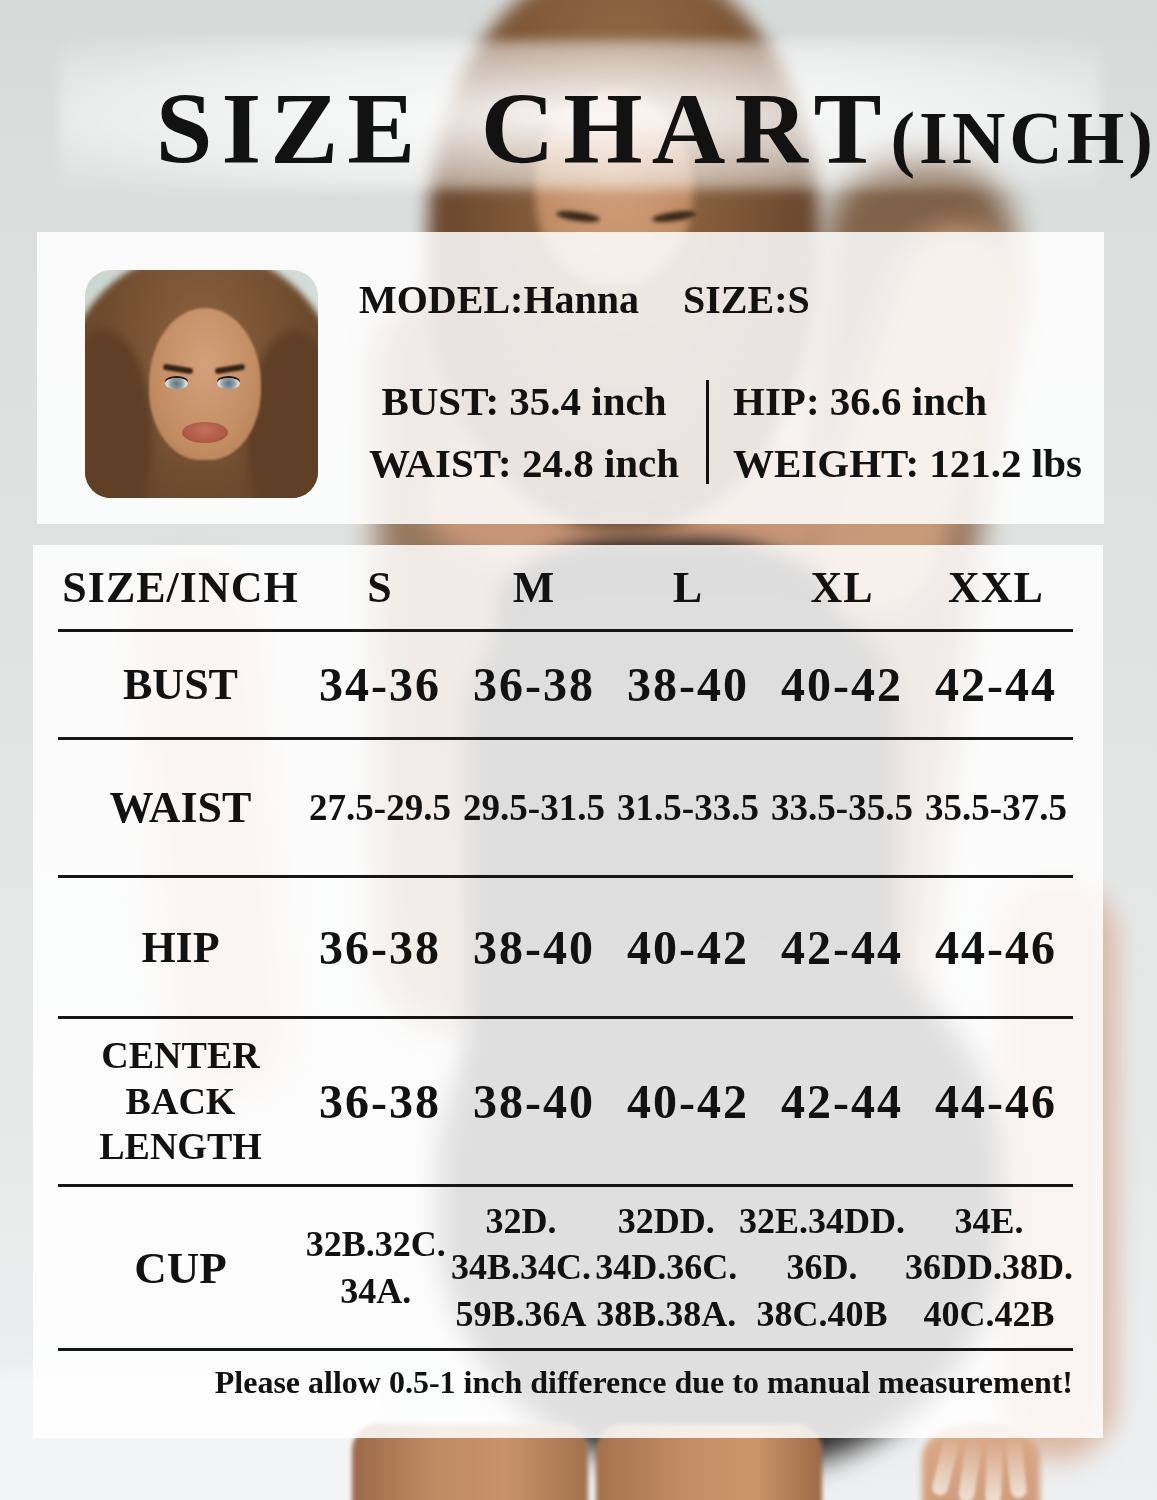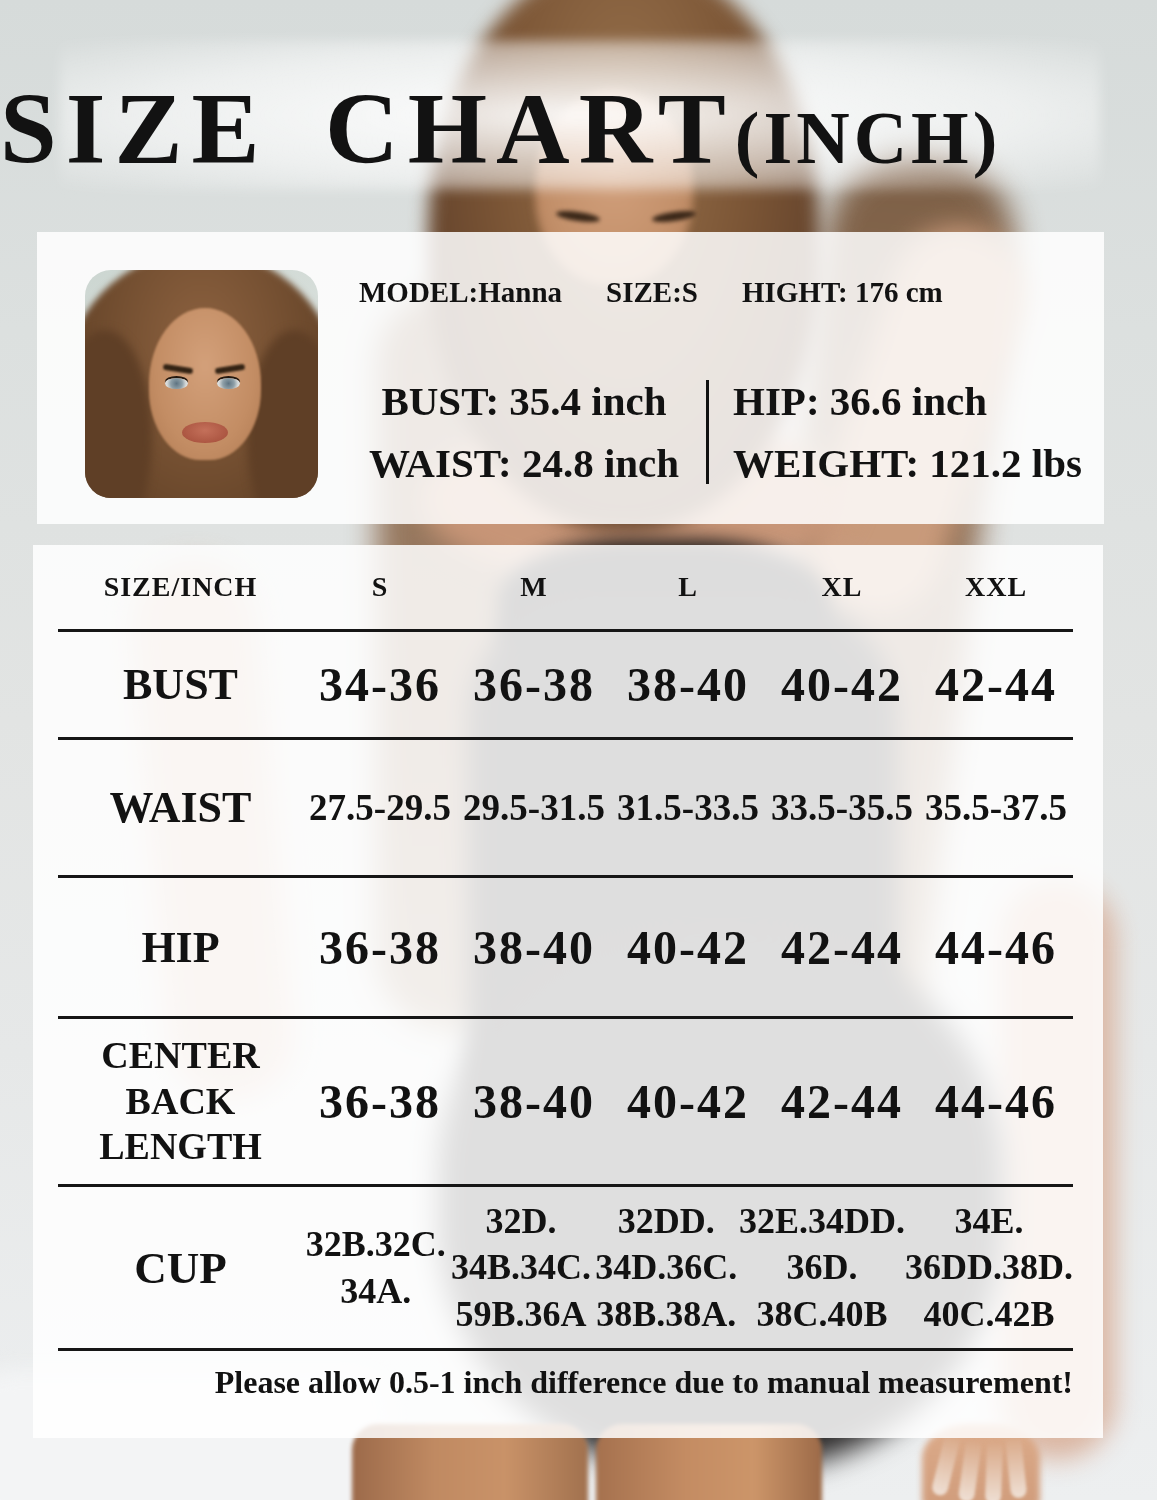--- a/index.html
+++ b/index.html
@@ -53,21 +53,21 @@
   .finger { position:absolute; width:16px; height:64px; border-radius:9px;
     background:linear-gradient(180deg,#d8a684,#efe0d5); filter:blur(1.5px); }
   .f1 { left:938px; top:1432px; transform:rotate(14deg); }
   .f2 { left:962px; top:1438px; transform:rotate(8deg); }
   .f3 { left:986px; top:1440px; transform:rotate(2deg); }
   .f4 { left:1008px; top:1434px; transform:rotate(-6deg); }
   .title-glow { left:60px; top:40px; width:1040px; height:150px;
     background:radial-gradient(ellipse at 50% 50%,rgba(255,255,255,.95) 0%,rgba(255,255,255,.55) 60%,rgba(255,255,255,0) 100%);
     filter:blur(6px); z-index:2; }
   
-  .title { position:absolute; left:0; top:52px; width:100%; text-align:left; z-index:3;
+  .title { position:absolute; left:0; top:52px; width:100%; text-align:right; z-index:3;
     font-weight:bold; line-height:1.1; white-space:nowrap; }
   .title .main { font-size:102px; letter-spacing:9px; word-spacing:22px; }
   .title .suffix { font-size:74px; letter-spacing:4px; }
   
   .panel { position:absolute; background:rgba(255,255,255,0.85); z-index:2; }
   #info-panel { left:37px; top:232px; width:1067px; height:292px; }
   #table-panel { left:33px; top:545px; width:1070px; height:893px; }
   
   .thumb { position:absolute; left:48px; top:38px; width:233px; height:228px; border-radius:26px;
     overflow:hidden; background:linear-gradient(160deg,#ccd6d1 0%,#dde3df 60%,#e7e8e5 100%); }
@@ -81,40 +81,40 @@
     background:radial-gradient(ellipse at 50% 38%,#d3a07a 0%,#c38d64 62%,#b07a52 100%); filter:blur(1px); }
   .t-brow { position:absolute; width:30px; height:6px; border-radius:4px; background:#32221426; background:#332314; top:96px; filter:blur(1px); }
   .t-brow.l { left:78px; transform:rotate(9deg); } .t-brow.r { left:130px; transform:rotate(-9deg); }
   .t-eye { position:absolute; width:23px; height:11px; border-radius:50%;
     background:radial-gradient(circle at 50% 50%,#5f7482 0%,#8fa0a8 45%,#d9dcdc 75%); top:108px;
     box-shadow:0 -2px 0 #24180f; }
   .t-eye.l { left:80px; } .t-eye.r { left:132px; }
   .t-lips { position:absolute; left:97px; top:152px; width:46px; height:21px; border-radius:50%;
     background:radial-gradient(ellipse at 50% 40%,#c4705a 0%,#a9533f 80%); filter:blur(.5px); }
   .info-line1 { position:absolute; left:322px; top:44px; display:flex; gap:44px;
-    font-size:29px; font-weight:bold; white-space:nowrap; }
+    font-size:40px; font-weight:bold; white-space:nowrap; }
   .measure-grid { position:absolute; left:312px; top:138px; display:grid;
     grid-template-columns:350px 16px 366px; grid-auto-rows:62px; align-items:center; }
   .m-cell { font-size:41px; font-weight:bold; white-space:nowrap; }
   .m-cell.left { text-align:center; }
   .m-cell.right { text-align:left; padding-left:18px; }
   .v-divider { grid-row:1 / span 2; grid-column:2; width:3px; height:104px; background:#111;
     justify-self:center; }
   
   .size-table { position:absolute; left:25px; top:0; width:1015px; }
   .t-row { display:grid; grid-template-columns:245px repeat(5,1fr); align-items:center;
     border-bottom:3px solid #161616; }
   .t-row.row-header { height:87px; }
   .t-row.r-bust { height:108px; } .t-row.r-waist { height:138px; }
   .t-row.r-hip { height:141px; } .t-row.r-cbl { height:168px; }
   .t-row.r-cup { height:164px; }
   .t-row.row-note { height:62px; border-bottom:none; grid-template-columns:1fr; }
   .cell { display:flex; flex-direction:column; align-items:center; justify-content:center;
     text-align:center; font-weight:bold; white-space:nowrap; }
-  .row-header .cell { font-size:28px; letter-spacing:1px; }
+  .row-header .cell { font-size:44px; letter-spacing:1px; }
   .label-cell { font-size:44px; }
   .r-cup .label-cell { font-size:45px; }
   .r-cbl .label-cell .cell-line { font-size:38px; line-height:1.2; }
   .values-lg .cell:not(.label-cell) .cell-line { font-size:48px; letter-spacing:2px; }
   .values-md .cell:not(.label-cell) .cell-line { font-size:37px; }
   .values-sm .cell:not(.label-cell) .cell-line { font-size:36px; line-height:1.28; }
   .note-cell { font-size:32px; font-weight:bold; text-align:right; white-space:nowrap; }
 </style>
 </head>
 <body>
@@ -157,21 +157,20 @@
       <div class="t-face"></div>
       <div class="t-brow l"></div>
       <div class="t-brow r"></div>
       <div class="t-eye l"></div>
       <div class="t-eye r"></div>
       <div class="t-lips"></div>
     </div>
     <div class="info-line1">
       <span>MODEL:Hanna</span>
       <span>SIZE:S</span>
-      <span>HIGHT: 176 cm</span>
     </div>
     <div class="measure-grid">
       <div class="m-cell left">BUST: 35.4 inch</div>
       <div class="v-divider"></div>
       <div class="m-cell right">HIP: 36.6 inch</div>
       <div class="m-cell left">WAIST: 24.8 inch</div>
       <div class="m-cell right">WEIGHT: 121.2 lbs</div>
     </div>
   </div>
 

